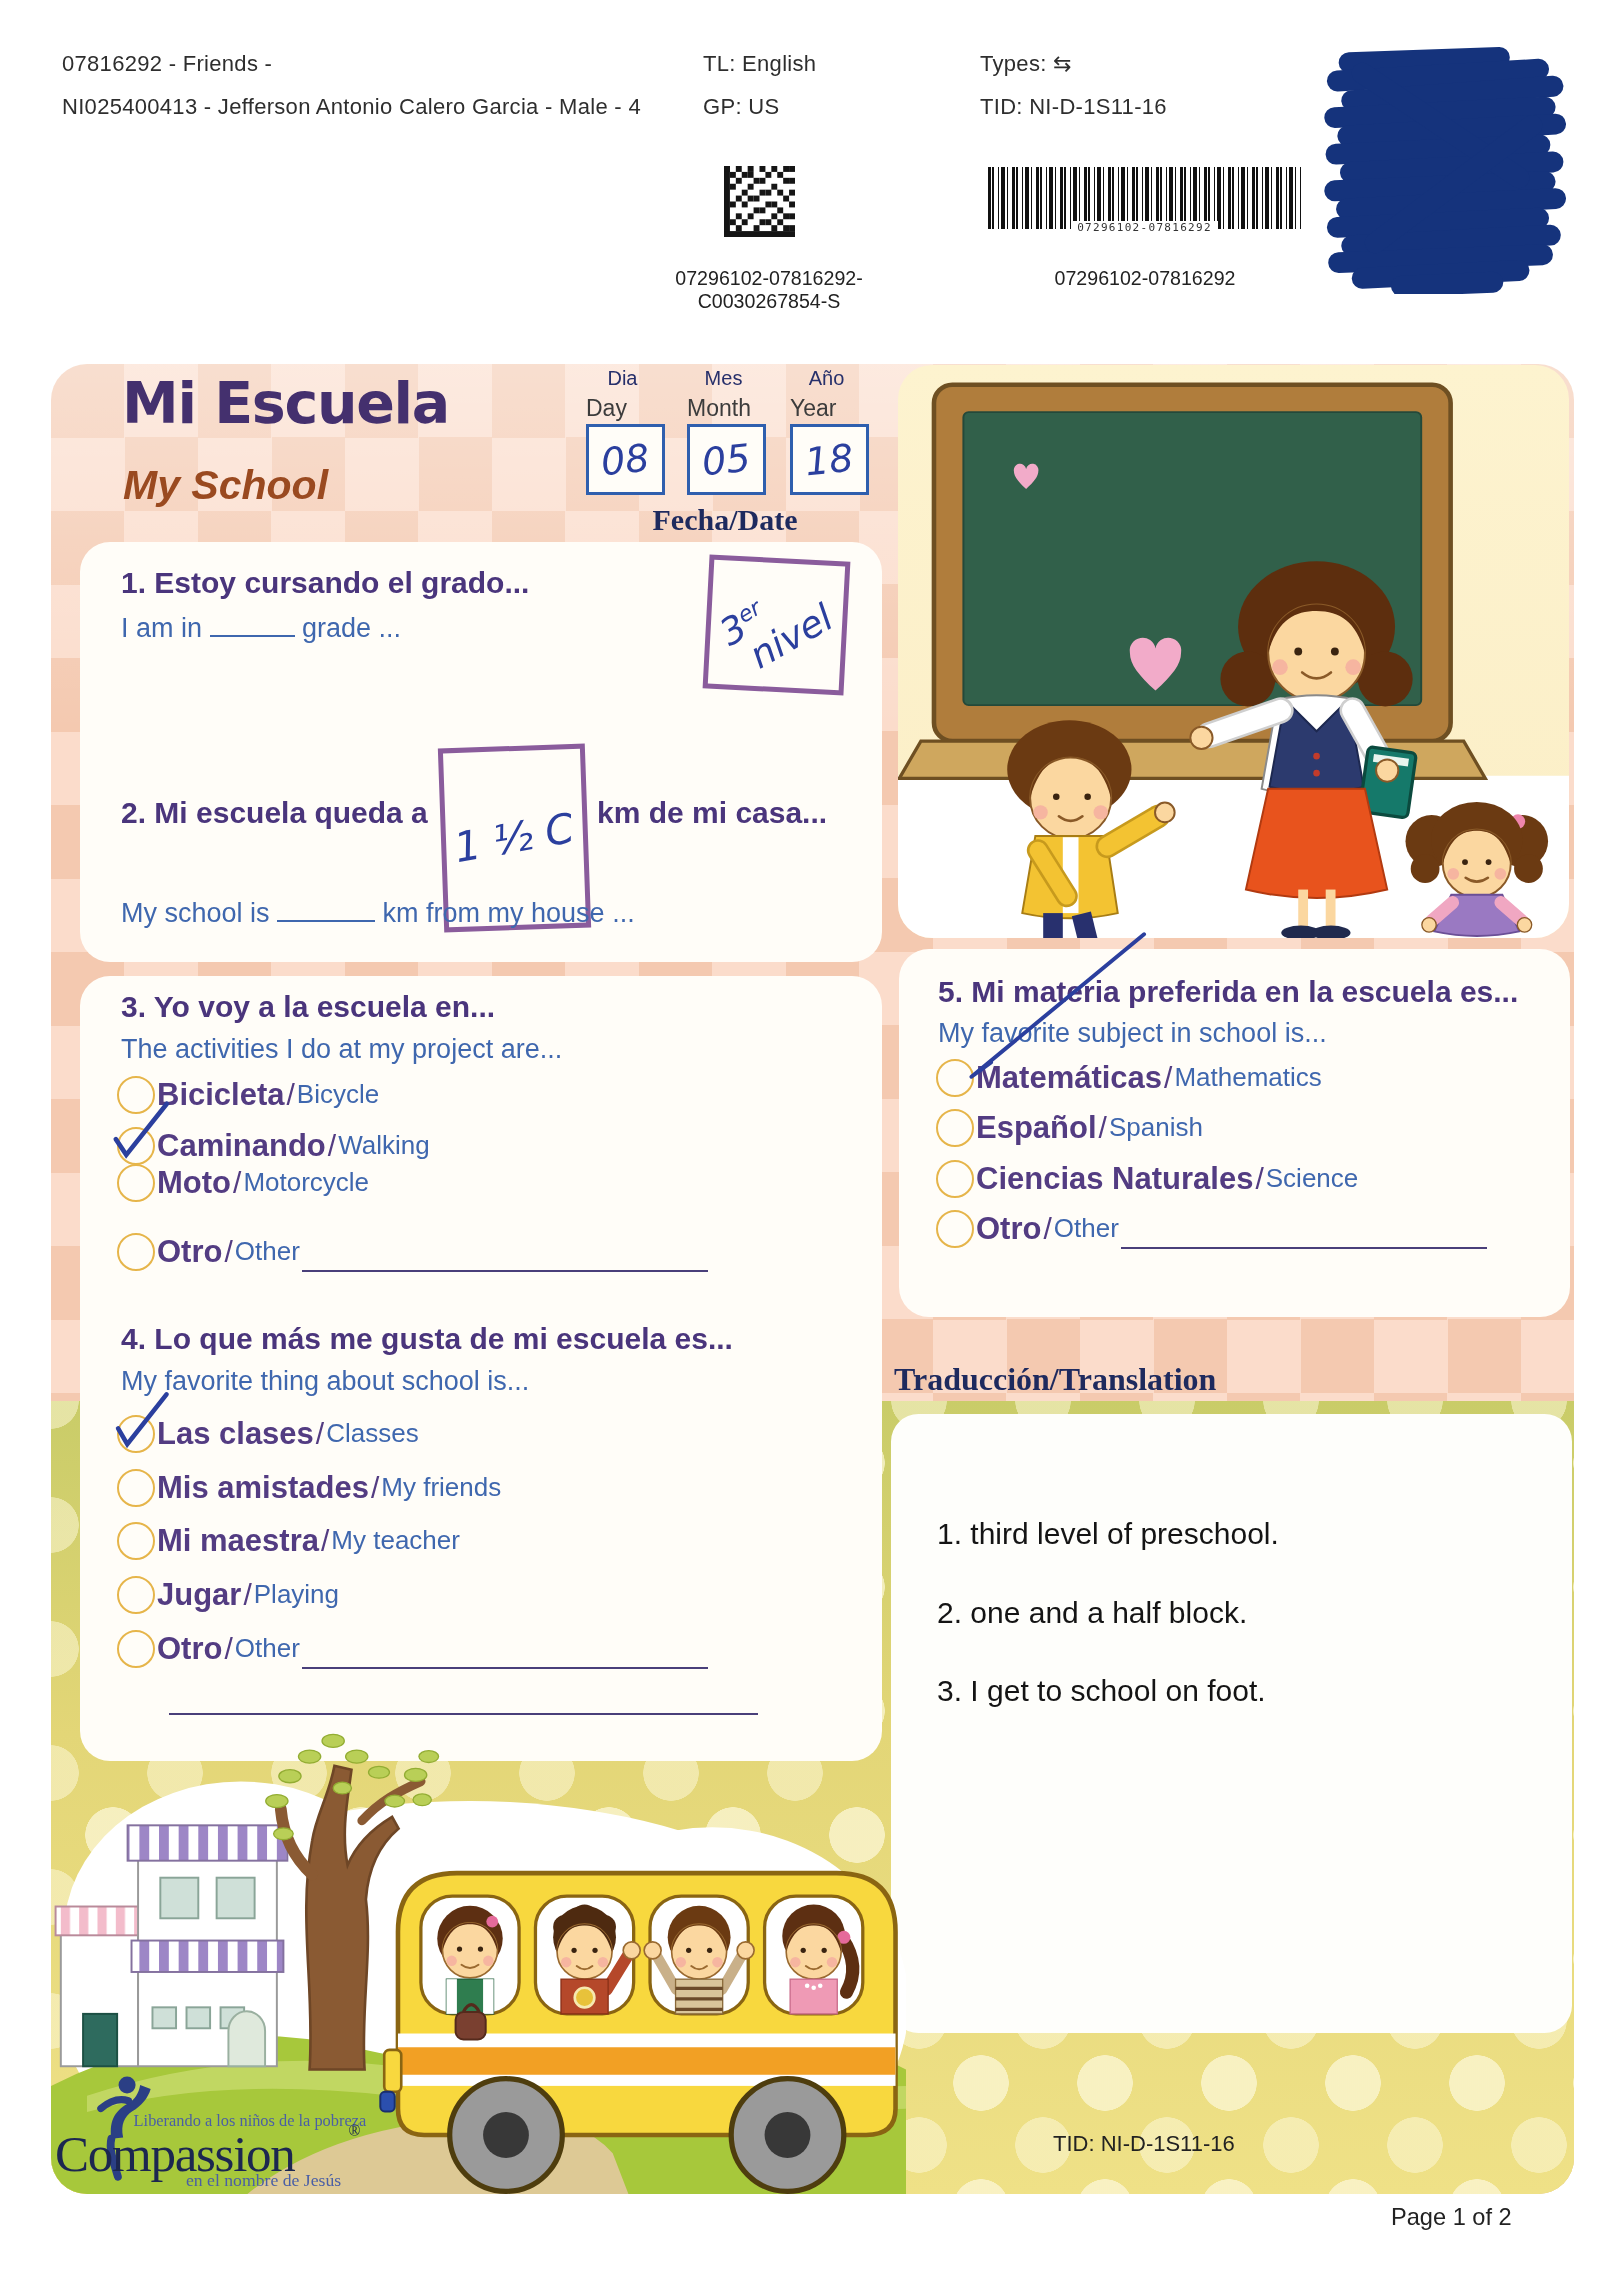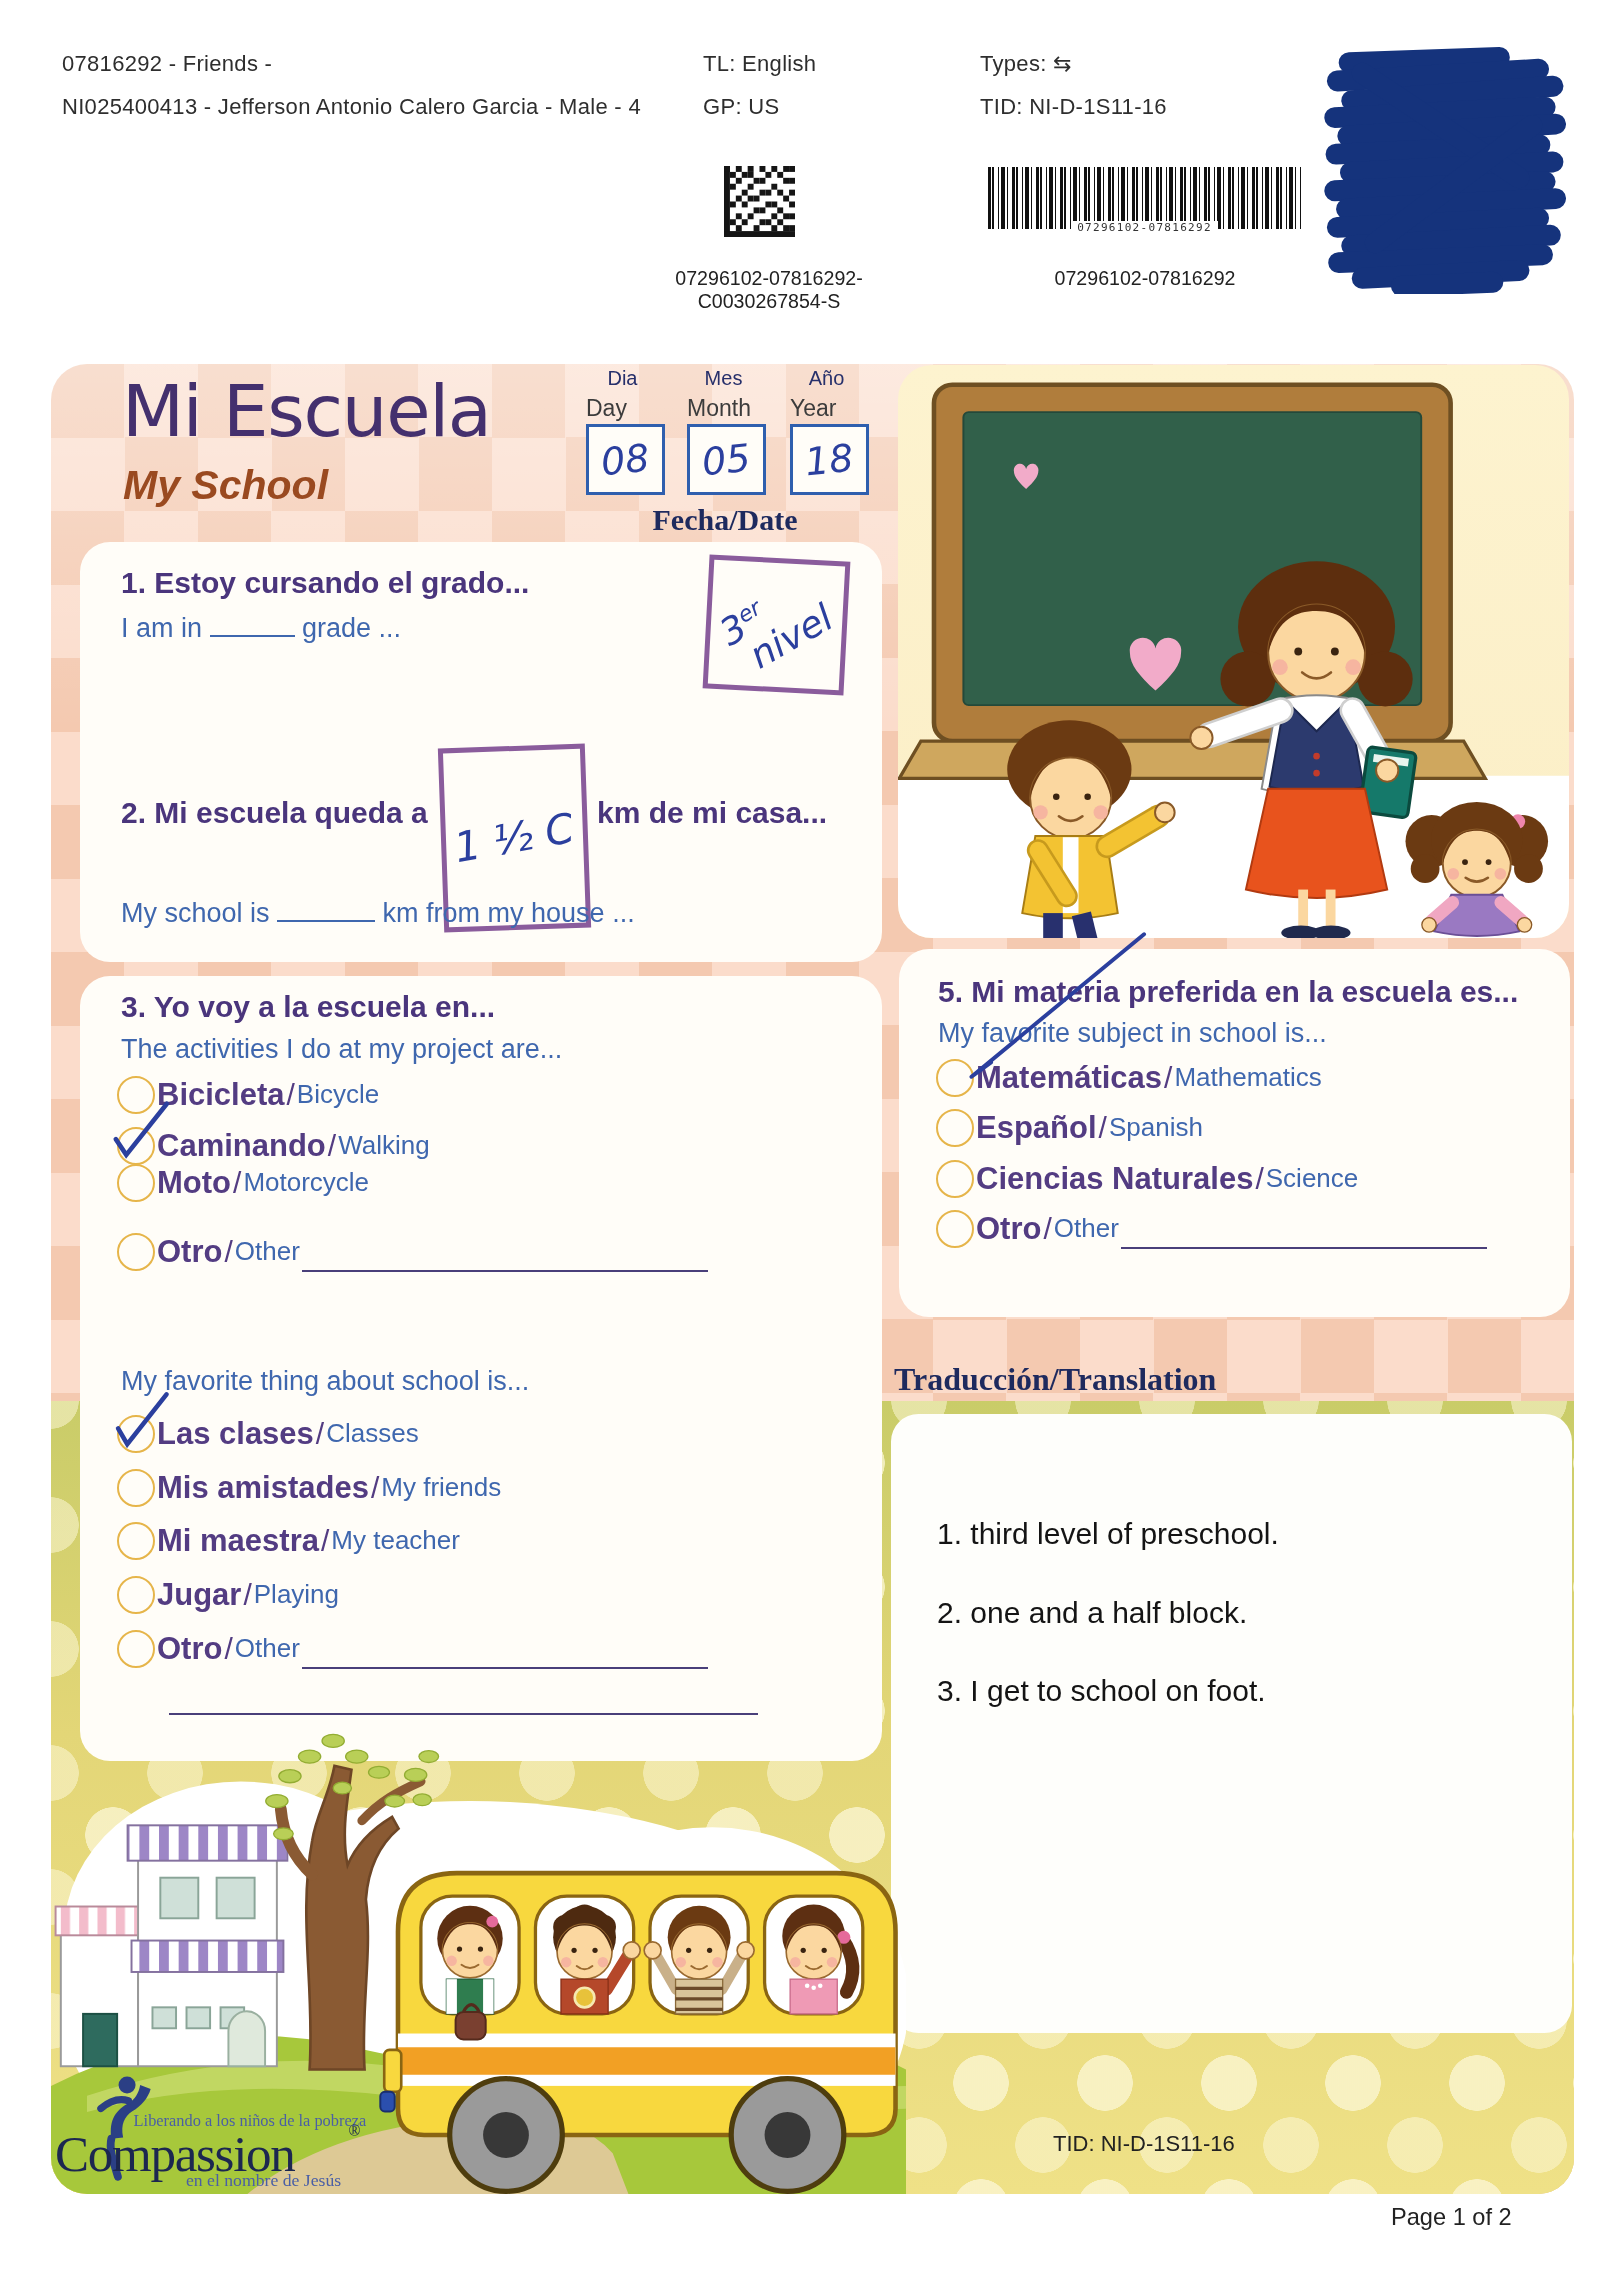--- a/index.html
+++ b/index.html
@@ -34,21 +34,21 @@
       radial-gradient(circle,rgba(252,247,214,.55) 0 27.5px,rgba(252,247,214,0) 28px),
       linear-gradient(180deg,#c9cc68,#e3d677 42%,#efe187);
     background-size:124px 124px,124px 124px,100% 100%;
     background-position:0 0,62px 62px,0 0;}
 
   .panel{background:#fffdf8;border-radius:30px;}
   .illu-card{left:847px;top:1.3px;width:671px;height:573px;border-radius:34px;
     background:linear-gradient(180deg,#fdf3cf,#fbeec6);overflow:hidden;}
 
   
-  .title-es{font-family:"DejaVu Sans",sans-serif;font-weight:normal;font-size:72px;
+  .title-es{font-family:"DejaVu Sans",sans-serif;font-weight:bold;font-size:57px;
     color:#44306e;letter-spacing:-1.3px;line-height:1;}
   .title-en{font-size:41px;font-style:italic;font-weight:bold;color:#9a4a20;}
   .dlabel-es{font-size:20px;color:#27306b;text-align:center;}
   .dlabel-en{font-size:23px;color:#3c3c3c;}
   .dbox{width:73px;height:65px;border:3.3px solid #2f5fae;background:#fffdf8;
     display:flex;align-items:center;justify-content:center;}
   .hand{color:#2b3f9e;font-style:italic;font-family:"DejaVu Sans",sans-serif;}
   .dval{font-size:38px;transform:rotate(-6deg);}
   .fecha{font-family:"Liberation Serif",serif;font-weight:bold;font-size:30px;color:#1e2a5e;}
 
@@ -252,20 +252,21 @@
         <span class="opt-en">Motorcycle</span>
       </div>
       <div class="abs opt" style="left:37px;top:255px;">
         <span class="circle"></span>
         <span class="opt-es">Otro</span>
         <span class="slash">/</span>
         <span class="opt-en">Other</span>
         <span class="opt-blank" style="width:406px;"></span>
       </div>
 
+      <div class="abs q-es" style="left:41px;top:346px;">4. Lo que más me gusta de mi escuela es...</div>
       <div class="abs q-en" style="left:41px;top:390px;">My favorite thing about school is...</div>
 
       <div class="abs opt" style="left:37px;top:437px;">
         <span class="circle"></span>
         <span class="opt-es">Las clases</span>
         <span class="slash">/</span>
         <span class="opt-en">Classes</span>
       </div>
       <svg class="check-svg" style="left:25px;top:404px;" width="72" height="72" viewBox="0 0 110 110">
         <path d="M20,74 L34,98 L94,22" stroke="#2b3f9e" stroke-width="7" fill="none" stroke-linecap="round"></path>

